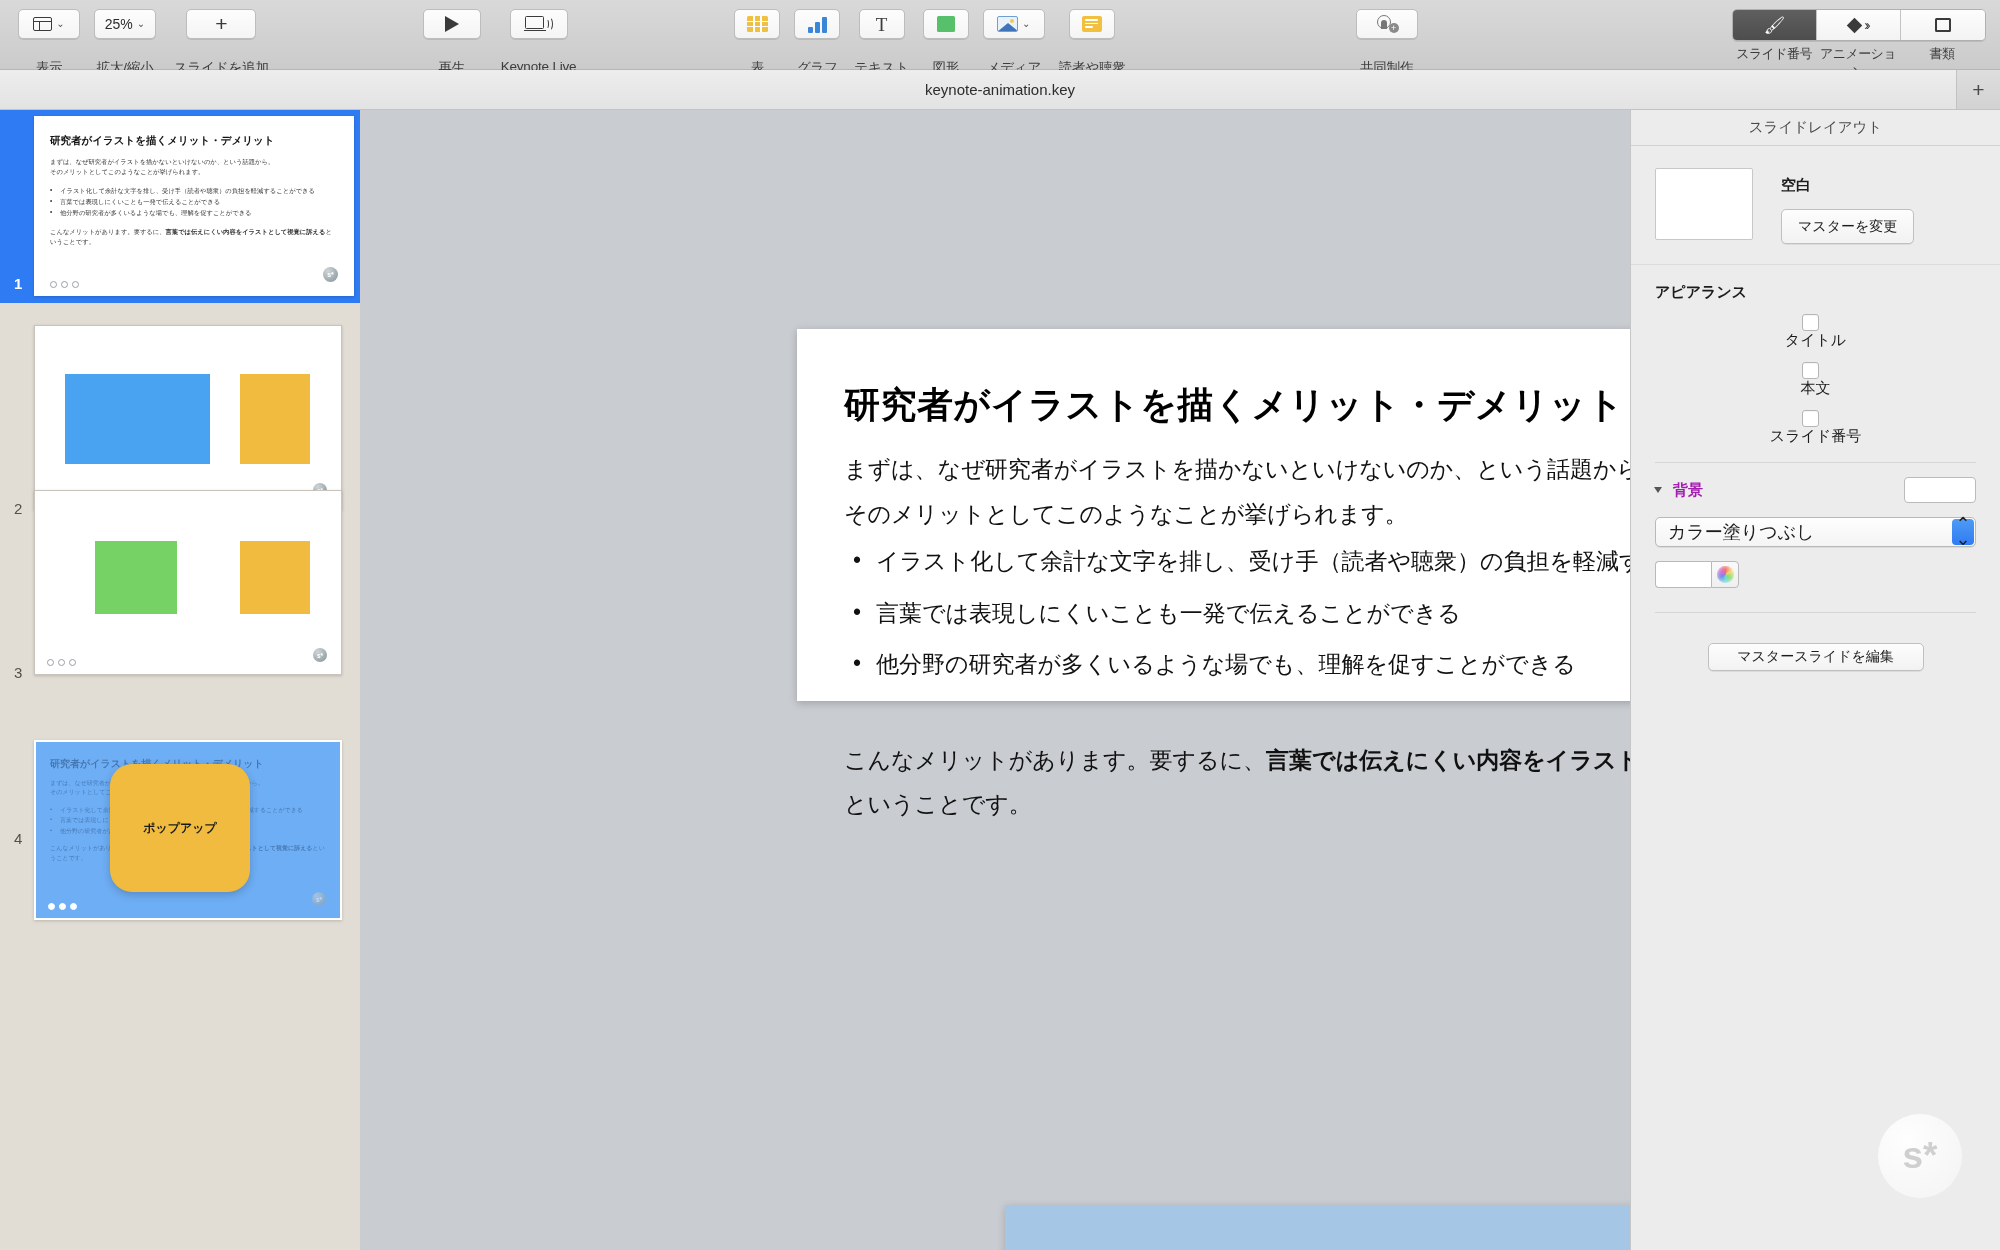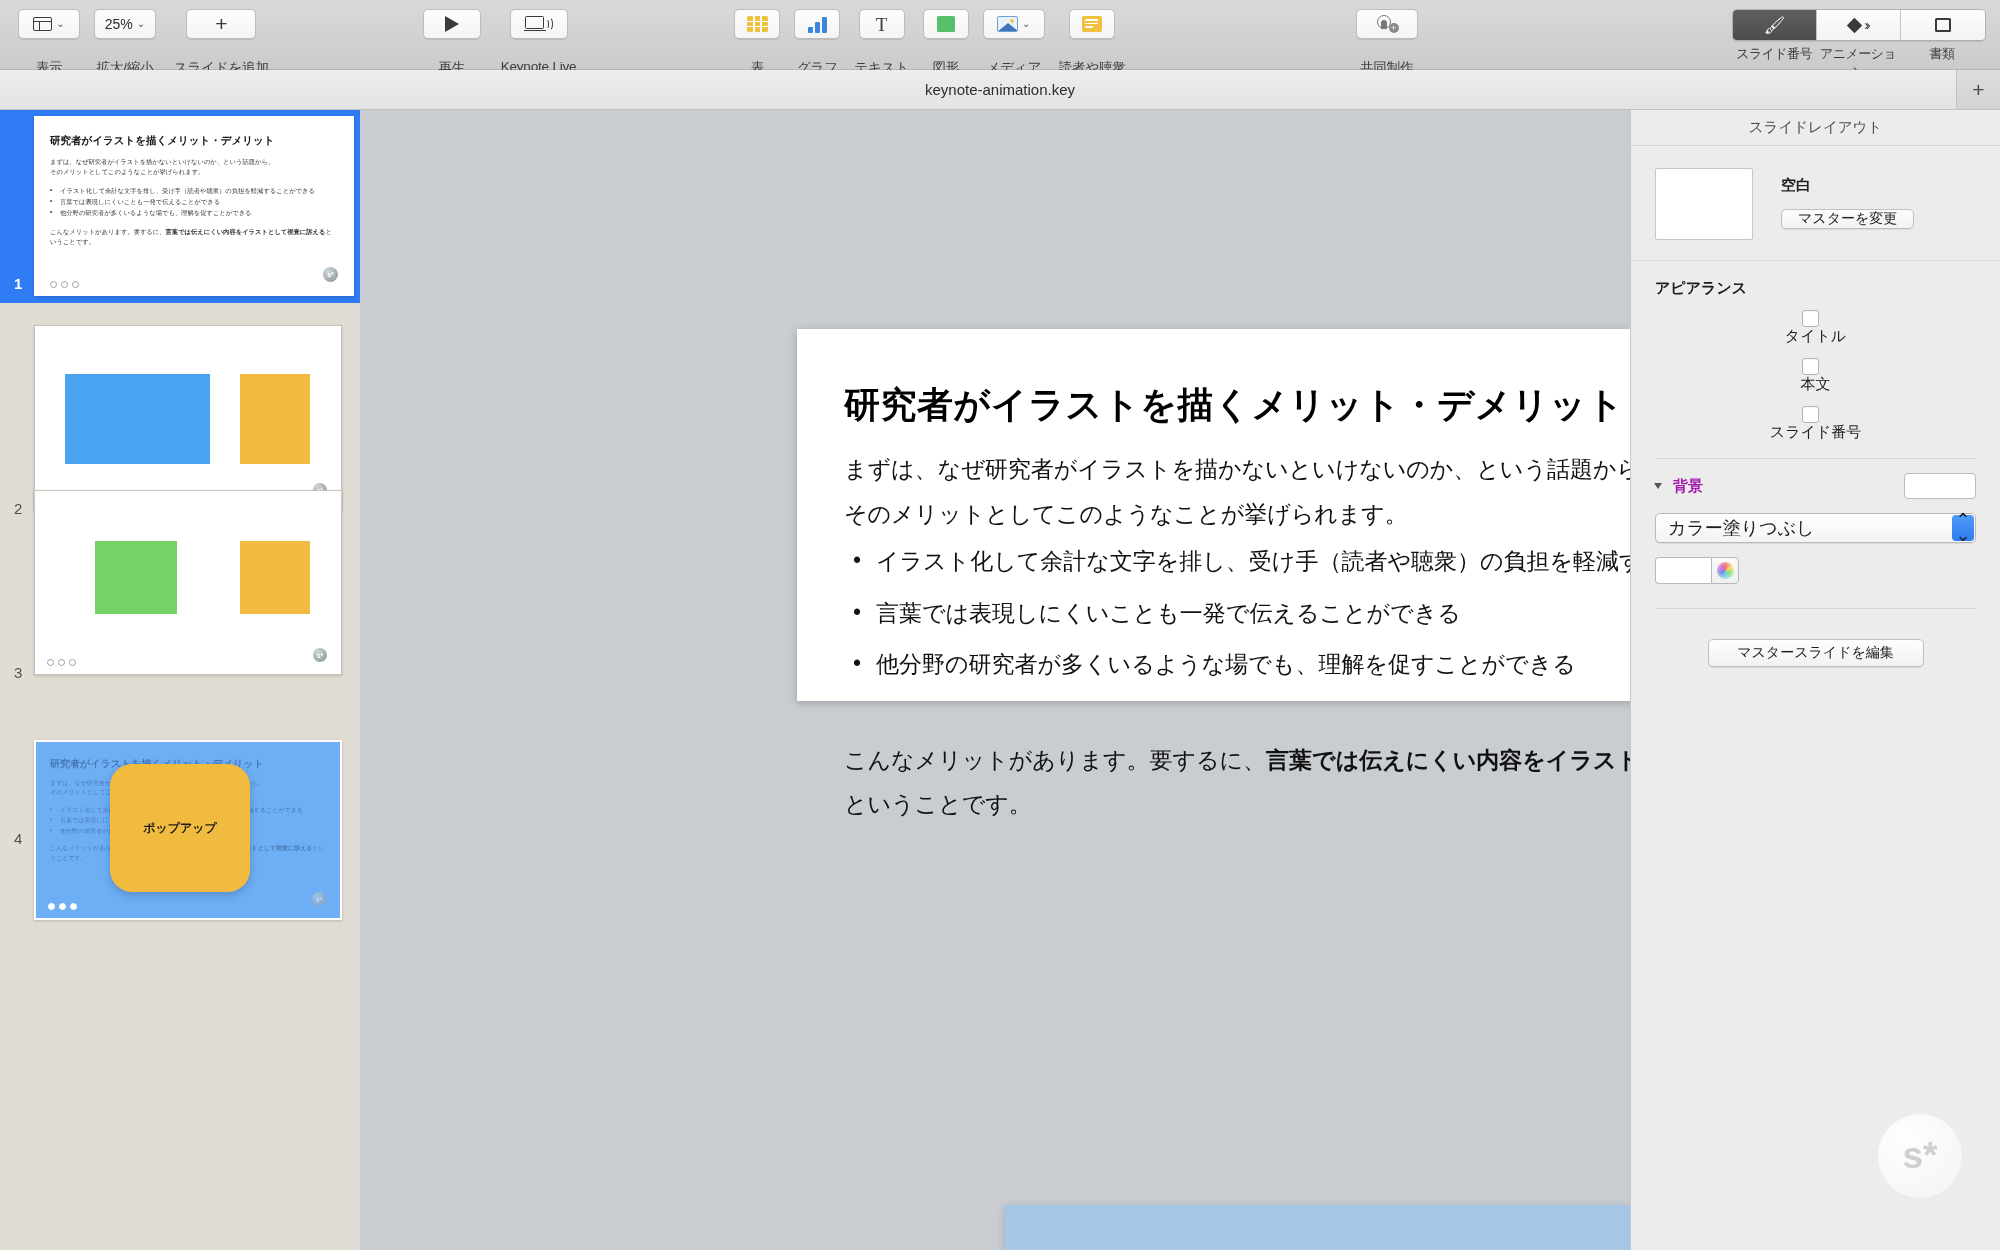--- a/index.html
+++ b/index.html
@@ -228,21 +228,21 @@
   }
   .insp-head span { font-size:14.5px; color:#4a4a4a; }
   .layout-row { display:flex; align-items:flex-start; padding:22px 24px 20px 24px;
      border-bottom:1px solid #dcdcdc; }
   .layout-thumb {
     width:98px; height:72px; background:#fff; border:1px solid #c8c8c8; border-radius:2px;
   }
   .layout-right { margin-left:28px; padding-top:8px; }
   .layout-name { font-size:15px; color:#1c1c1c; font-weight:700; }
   .pillbtn {
-    margin-top:14px; height:20px; padding:0 16px;
+    margin-top:14px; height:35px; padding:0 16px;
     background: linear-gradient(to bottom, #fdfdfd, #f2f2f2);
     border:1px solid #c0c0c0; border-radius:5px; font-size:14px; color:#1c1c1c;
     display:inline-flex; align-items:center; justify-content:center;
     box-shadow: 0 1px 0.5px rgba(0,0,0,0.07);
   }
   .sec { padding: 18px 24px 0 24px; }
   .sec-title { font-size:15px; font-weight:700; color:#1c1c1c; margin-bottom:12px; }
   .chkrow { display:flex; align-items:center; margin-bottom:12px;flex-direction:column; }
   .chk {
     width:17px; height:17px; background:#fff; border:1px solid #b5b5b5; border-radius:3px;

